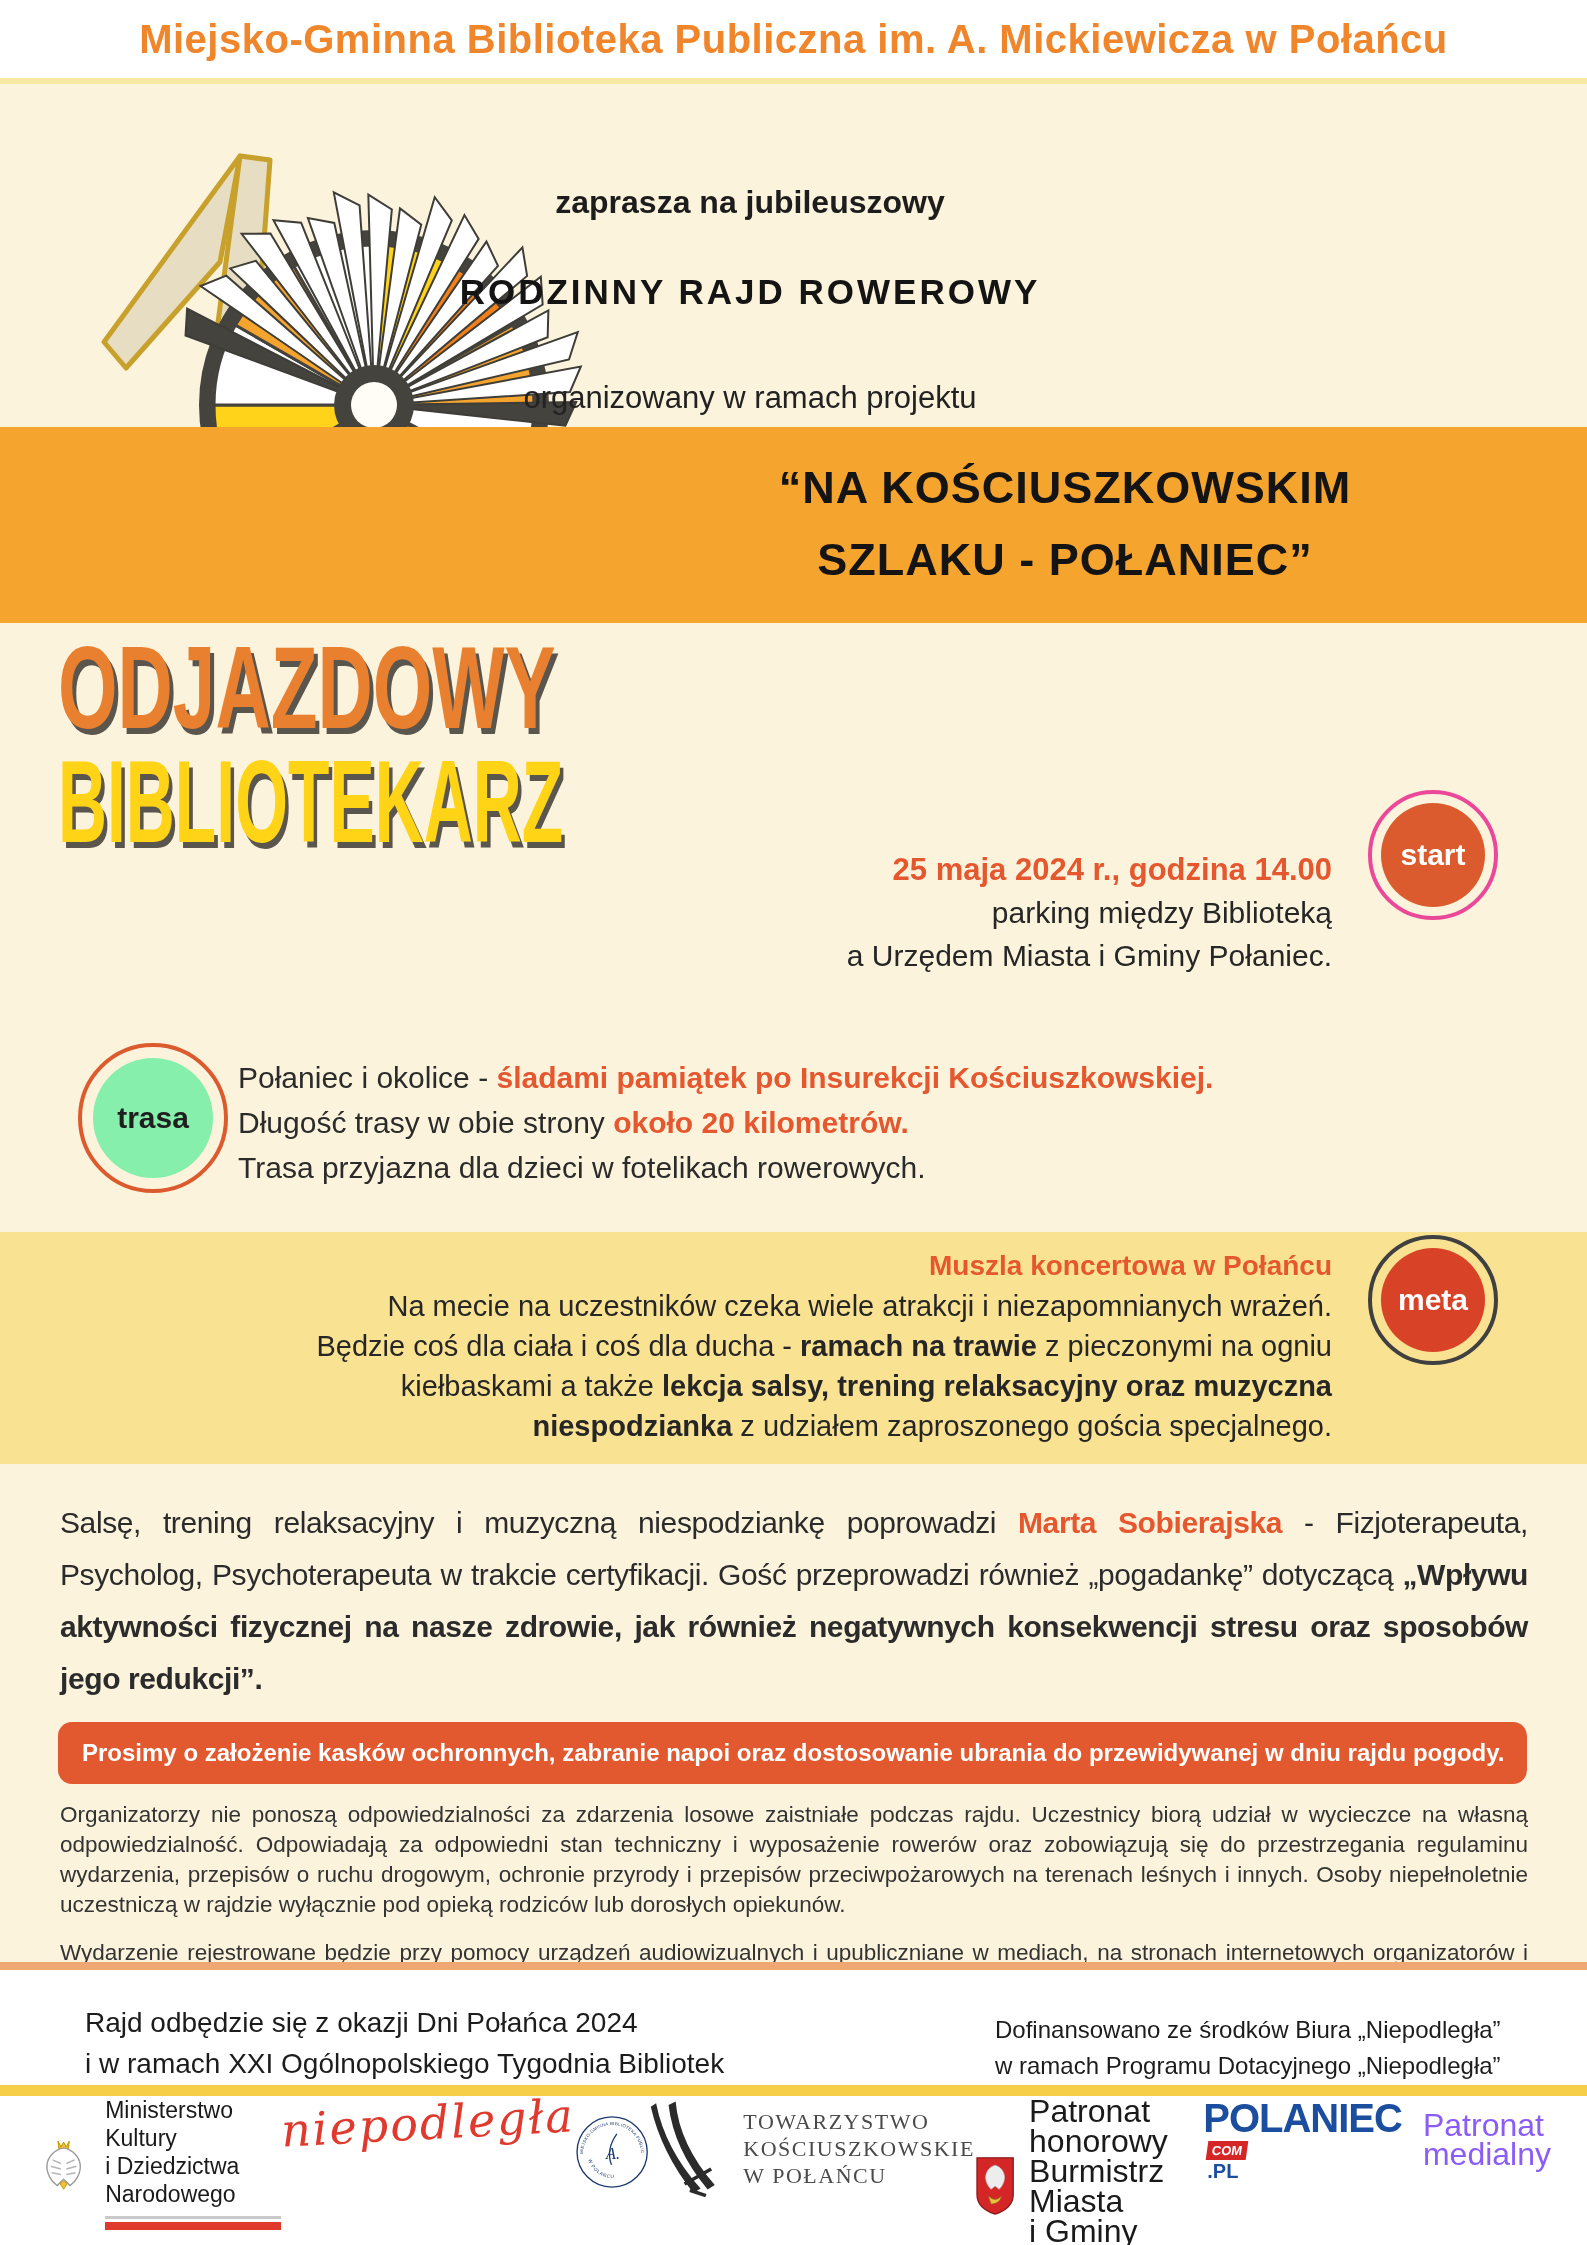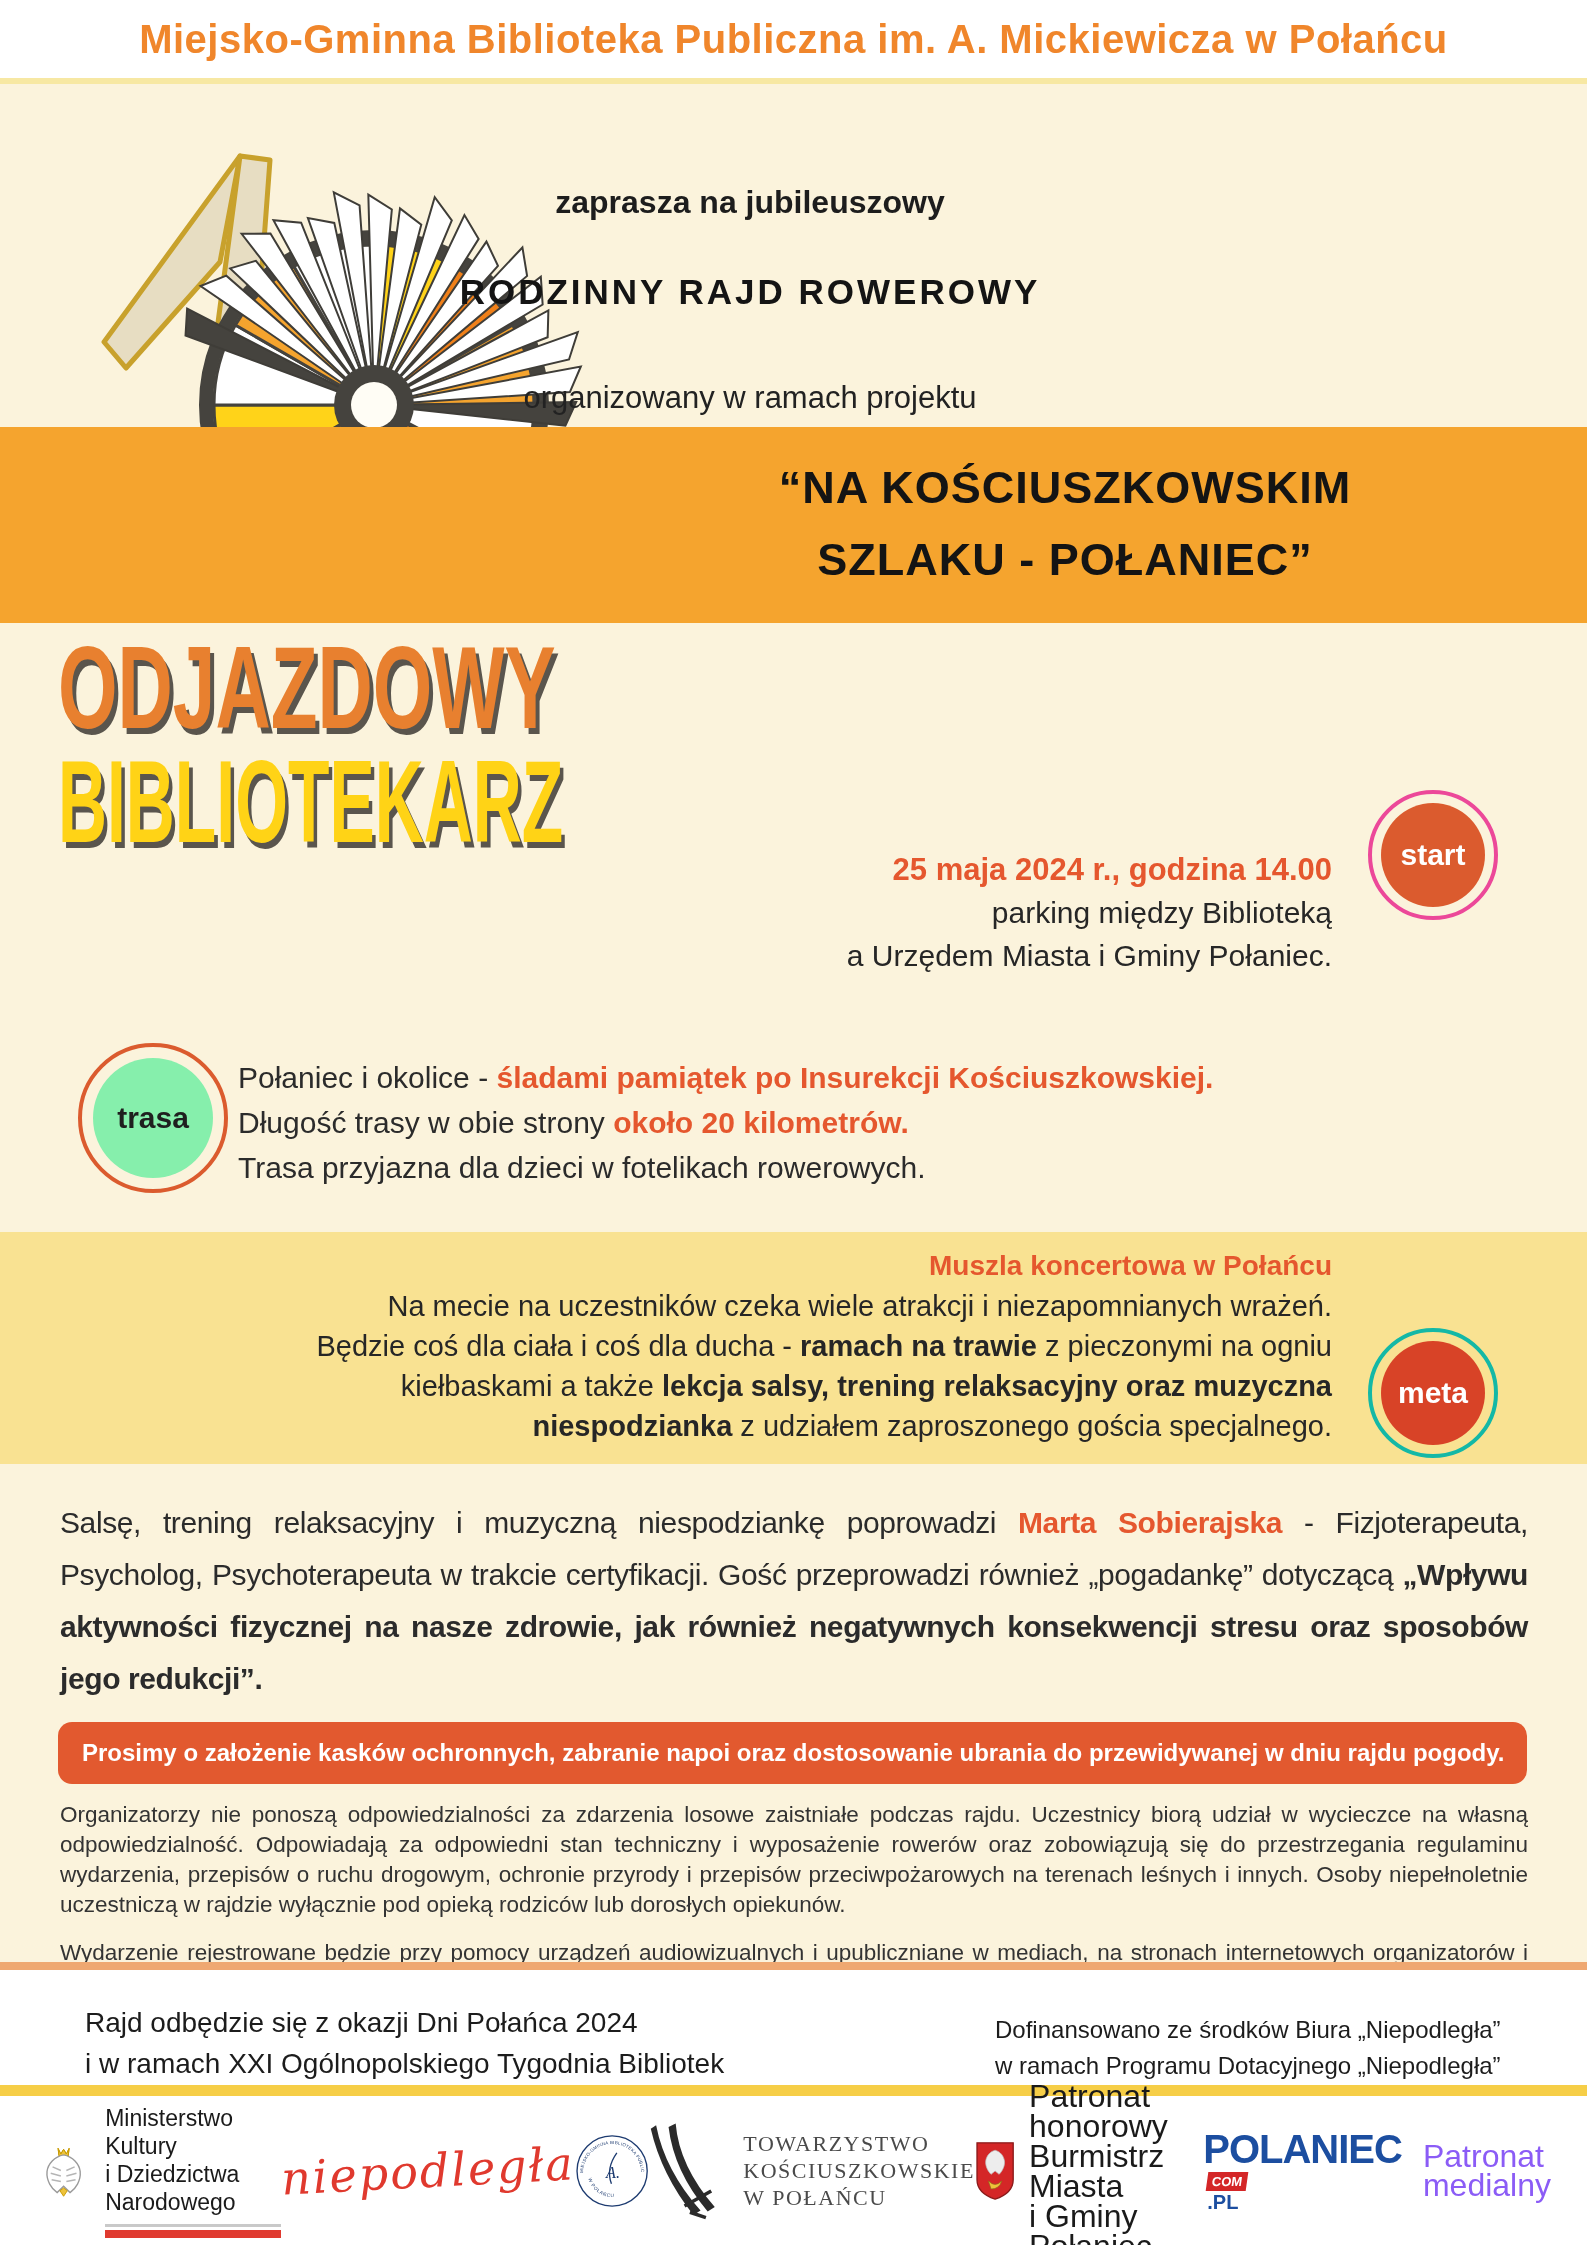--- a/index.html
+++ b/index.html
@@ -46,21 +46,21 @@
   
   .badge-ring {
     border-radius:50%; display:flex; align-items:center; justify-content:center;
   }
   .badge-inner {
     border-radius:50%; display:flex; align-items:center; justify-content:center;
     color:#fff; font-weight:bold; font-size:30px;
   }
   .badge-start { top:790px; left:1368px; width:130px; height:130px; border:4px solid #ec4899; }
   .badge-start .badge-inner { width:104px; height:104px; background:#DB5B2E; }
-  .badge-meta { top:1328px; left:1368px; width:130px; height:130px; border:4px solid #14b8a6; }
+  .badge-meta { top:1235px; left:1368px; width:130px; height:130px; border:4px solid #404040; }
   .badge-meta .badge-inner { width:104px; height:104px; background:#D84327; }
   .badge-trasa { top:1043px; left:78px; width:150px; height:150px; border:4px solid #DB5B2E; }
   .badge-trasa .badge-inner { width:120px; height:120px; background:#86efac; color:#1f1f1f; }
 
   
   .trasa-text { top:1055px; left:238px; width:1100px; font-size:30px; line-height:45px; color:#2b2b2b; }
   .accent { color:#E5572E; font-weight:bold; }
 
   
   .yellow-band { top:1232px; left:0; width:1587px; height:232px; background:#F9E292; }
@@ -86,21 +86,21 @@
 
   .divider-orange { top:1962px; left:0; width:1587px; height:8px; background:#EFA871; }
   .footer-bg { top:1970px; left:0; width:1587px; height:275px; background:#FFFFFF; }
   .footer-left { top:2002px; left:85px; font-size:28px; line-height:41px; color:#1c1c1c; }
   .footer-right { top:2012px; left:995px; font-size:24px; line-height:36px; color:#1c1c1c; }
   .divider-yellow { top:2085px; left:0; width:1587px; height:11px; background:#F6CE47; }
 
   
   .logo-row {
     top:2096px; left:0; width:1587px; height:149px;
-    display:flex; align-items:center; justify-content:space-between; padding:0 36px;
+    display:flex; align-items:flex-start; justify-content:space-between; padding:0 36px;
   }
   .logo-group { display:flex; align-items:center; gap:14px; }
   .ministry-text { font-size:23px; line-height:28px; color:#1a1a1a; }
   .flag-bar-gray { height:3px; background:#c9c9c9; margin-top:8px; }
   .flag-bar-red { height:8px; background:#E03A2F; margin-top:3px; }
   .niepodlegla {
     font-family:"DejaVu Serif", serif; font-style:italic; font-size:46px; color:#E0392E;
     transform:rotate(-3deg); letter-spacing:2px;
   }
   .towarzystwo-text { font-family:"Liberation Serif", serif; font-size:22px; line-height:27px;

